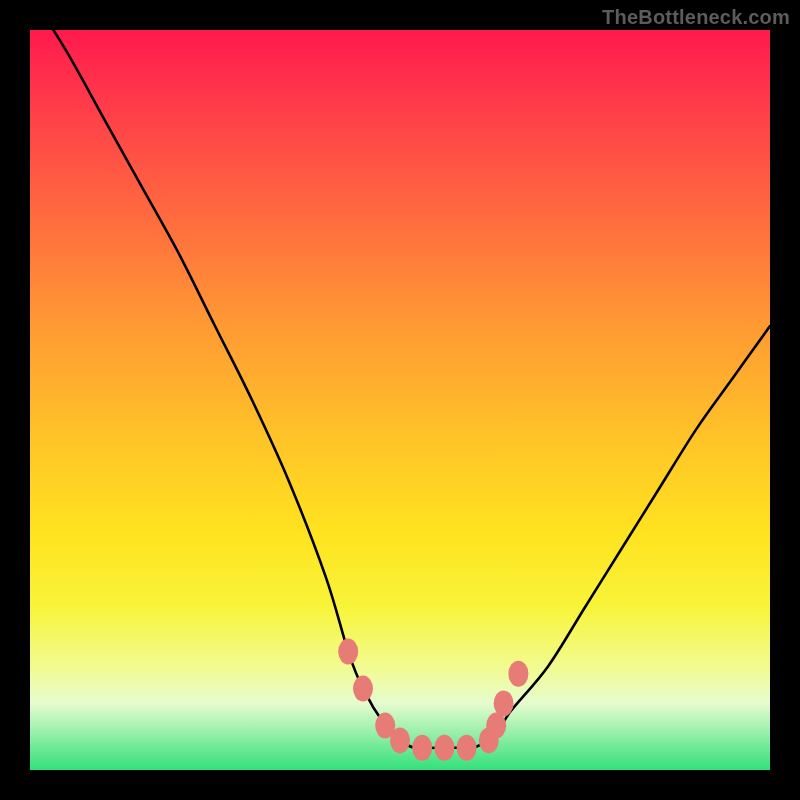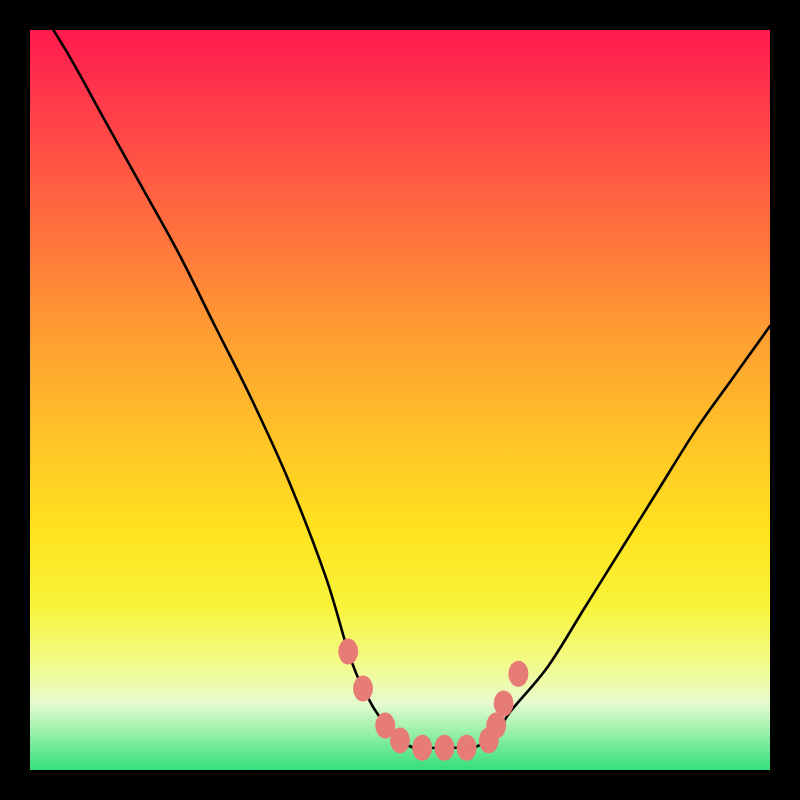--- a/index.html
+++ b/index.html
@@ -53,20 +53,21 @@
     left: 0;
     top: 0;
     width: 740px;
     height: 740px;
   }
 </style>
 </head>
 <body>
 
 <div class="frame">
+  <div class="attribution">TheBottleneck.com</div>
   <div class="plot">
     <svg class="curve" viewBox="0 0 740 740" preserveAspectRatio="none">
       <path id="curve-path" fill="none" stroke="#000" stroke-width="2.6" stroke-linecap="round" stroke-linejoin="round" d="M 0 -37 C 6.166666666666667 -27.133333333333326, 24.666666666666664 1.2333333333333876, 37 22.200000000000045 C 49.333333333333336 43.1666666666667, 61.666666666666664 66.59999999999997, 74 88.79999999999995 C 86.33333333333333 110.99999999999994, 98.66666666666667 133.19999999999996, 111 155.39999999999998 C 123.33333333333333 177.6, 135.66666666666666 198.56666666666666, 148 222 C 160.33333333333334 245.43333333333334, 172.66666666666666 271.3333333333333, 185 296 C 197.33333333333334 320.6666666666667, 209.66666666666666 344.1, 222 370 C 234.33333333333334 395.9, 246.66666666666666 421.79999999999995, 259 451.4 C 271.3333333333333 481, 286.1333333333333 519.2333333333333, 296 547.6 C 305.8666666666667 575.9666666666667, 312.0333333333333 603.1, 318.2 621.6 C 324.3666666666667 640.1, 326.8333333333333 646.2666666666667, 333 658.6 C 339.1666666666667 670.9333333333334, 349.0333333333333 686.9666666666667, 355.2 695.6 C 361.3666666666667 704.2333333333333, 365.06666666666666 706.7, 370 710.4 C 374.93333333333334 714.0999999999999, 378.6333333333333 716.5666666666666, 384.8 717.8 C 390.9666666666667 719.0333333333333, 399.6000000000001 717.8, 407.00000000000006 717.8 C 414.40000000000003 717.8, 423.0333333333333 717.8, 429.2 717.8 C 435.3666666666667 717.8, 437.8333333333333 720.2666666666667, 444 717.8 C 450.1666666666667 715.3333333333333, 460.0333333333333 709.1666666666666, 466.2 703 C 472.3666666666667 696.8333333333334, 472.3666666666667 691.9, 481 680.8 C 489.6333333333333 669.6999999999999, 505.6666666666667 653.6666666666666, 518 636.4 C 530.3333333333334 619.1333333333333, 542.6666666666666 596.9333333333334, 555 577.2 C 567.3333333333334 557.4666666666667, 579.6666666666666 537.7333333333333, 592 518 C 604.3333333333334 498.26666666666665, 616.6666666666666 478.53333333333336, 629 458.8 C 641.3333333333334 439.06666666666666, 653.6666666666666 418.09999999999997, 666 399.59999999999997 C 678.3333333333334 381.09999999999997, 690.6666666666666 365.0666666666666, 703 347.79999999999995 C 715.3333333333334 330.5333333333333, 733.8333333333334 304.6333333333333, 740 296"></path>
       <g id="markers">
           <ellipse cx="318.2" cy="621.6" rx="10" ry="13" fill="#e77c76"></ellipse>
           <ellipse cx="333" cy="658.6" rx="10" ry="13" fill="#e77c76"></ellipse>
           <ellipse cx="355.2" cy="695.6" rx="10" ry="13" fill="#e77c76"></ellipse>
           <ellipse cx="370" cy="710.4" rx="10" ry="13" fill="#e77c76"></ellipse>
           <ellipse cx="392.20000000000005" cy="717.8" rx="10" ry="13" fill="#e77c76"></ellipse>
           <ellipse cx="414.40000000000003" cy="717.8" rx="10" ry="13" fill="#e77c76"></ellipse>

